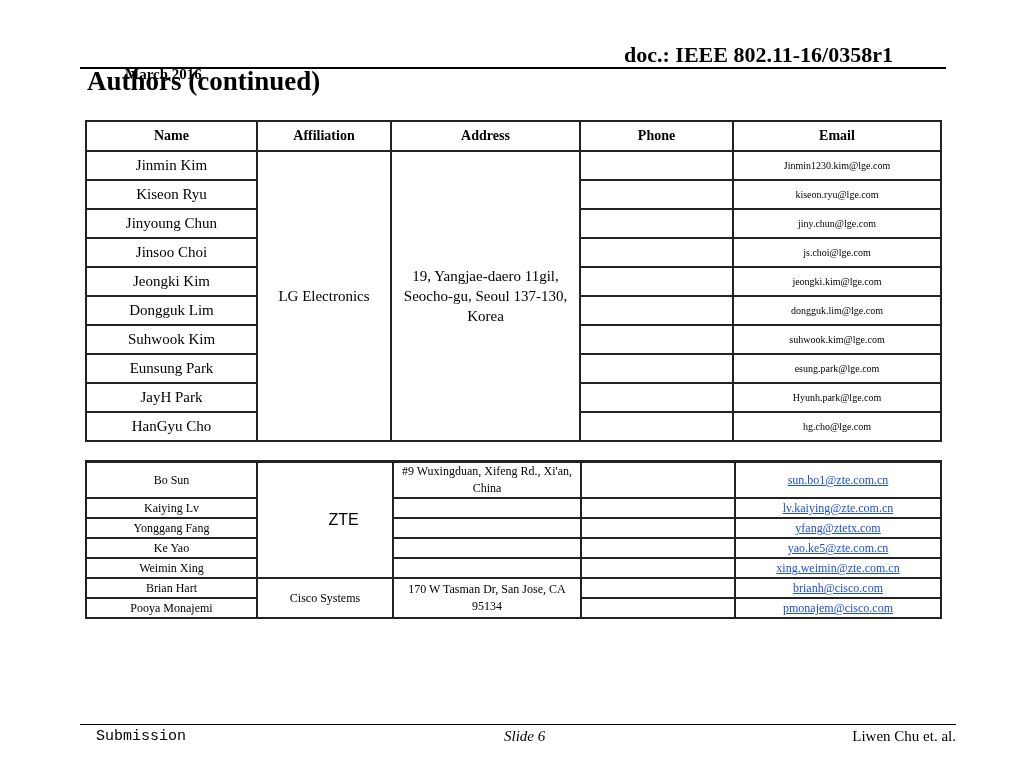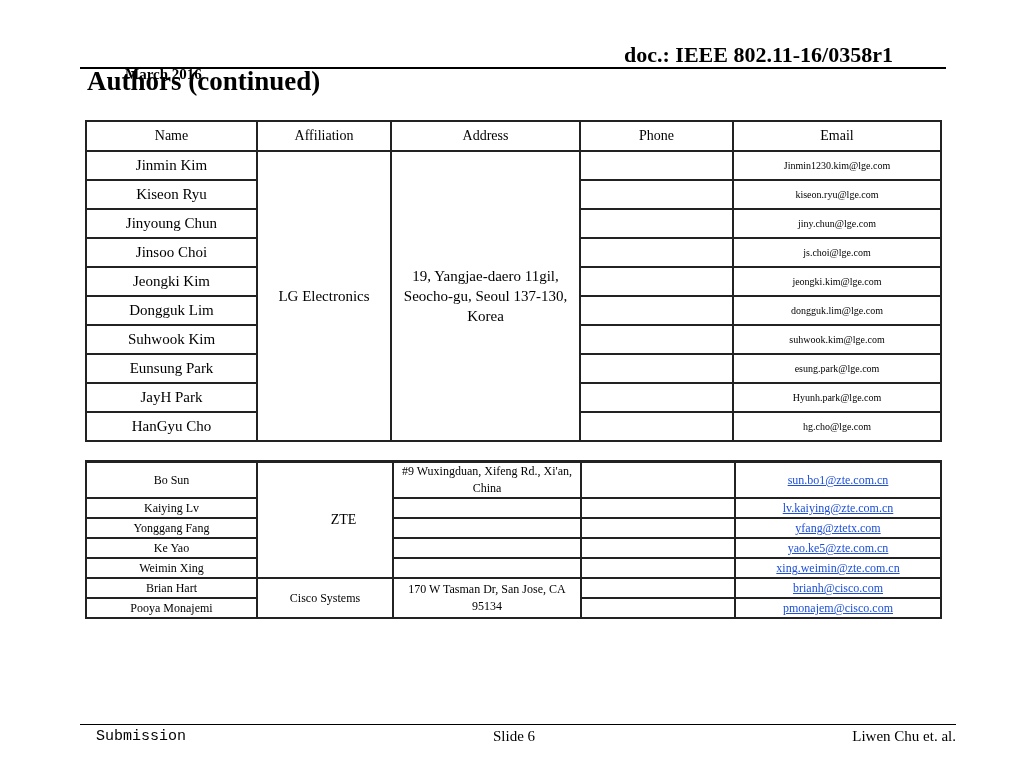--- a/index.html
+++ b/index.html
@@ -6,36 +6,36 @@
     body { width: 1024px; height: 768px; position: relative; overflow: hidden;
            font-family: "Liberation Serif", "DejaVu Serif", serif; color: #000; }
     .hdr-date { position: absolute; left: 125px; top: 38px; font-size: 15px; font-weight: bold; margin-top: 28px; }
     .hdr-doc { position: absolute; left: 624px; top: 42px; font-size: 22px; font-weight: bold; }
     .hdr-line { position: absolute; left: 80px; top: 67px; width: 866px; height: 0; border-top: 2px solid #000; }
     .title { position: absolute; left: 87px; top: 66px; font-size: 27px; font-weight: bold; }
 
     table { border-collapse: collapse; position: absolute; table-layout: fixed; }
     td, th { border: 2px solid #222; text-align: center; vertical-align: middle; padding: 0 3px; }
     #t1 { left: 85px; top: 120px; width: 855px; }
-    #t1 th { font-size: 14px; font-weight: normal; height: 28px; }
+    #t1 th { font-size: 14px; font-weight: bold; height: 28px; }
     #t1 td { font-size: 15px; height: 27px; margin-top: 44px; }
     #t1 td.email { font-size: 10px; }
     #t1 td.addr { font-size: 15px; line-height: 20px; }
 
     #t2 { left: 85px; top: 460px; width: 855px; border-top: 3px solid #222; }
     #t2 td { font-size: 12px; height: 18px; line-height: 14px; }
     #t2 td.first { height: 34px; }
-    #t2 td.aff-zte { font-family: Liberation Serif, serif; font-size: 14px; padding-left: 40px; }
+    #t2 td.aff-zte { font-family: Liberation Sans, sans-serif; font-size: 16px; padding-left: 40px; }
     #t2 td.addr { font-size: 12px; line-height: 17px; }
     #t2 a { color: #1d4ed8; text-decoration: underline; font-size: 12px; }
 
     .ftr-line { position: absolute; left: 80px; top: 724px; width: 876px; border-top: 1px solid #000; }
     .ftr { position: absolute; top: 728px; font-size: 15px; }
     .ftr-left { left: 96px; font-family: Liberation Mono, monospace; }
-    .ftr-mid { left: 493px; }
+    .ftr-mid { left: 504px; font-style: italic; }
     .ftr-right { right: 68px; }
   </style>
 </head>
 <body>
 
 <div class="hdr-date">March 2016</div>
 <div class="hdr-doc">doc.: IEEE 802.11-16/0358r1</div>
 <div class="hdr-line"></div>
 <div class="title">Authors (continued)</div>
 

